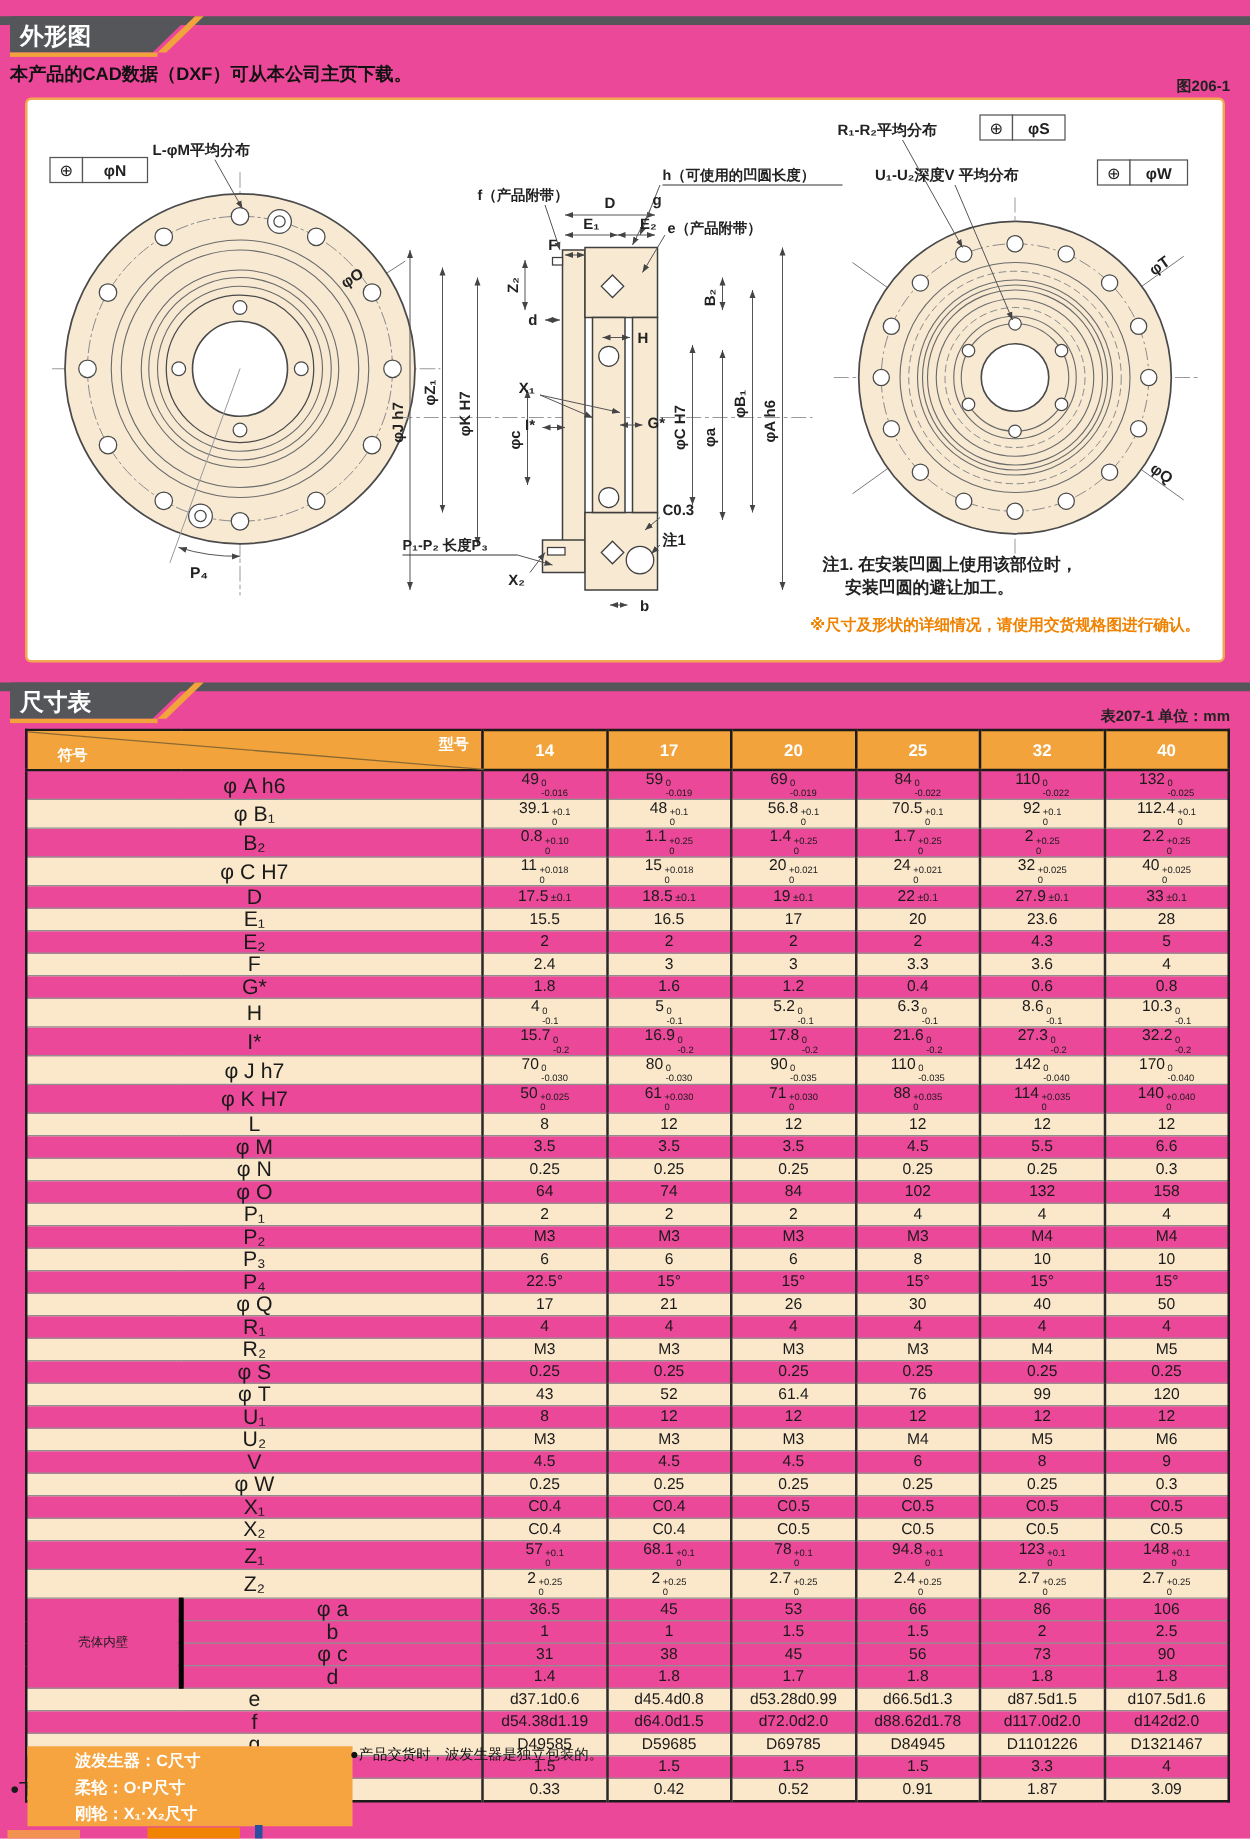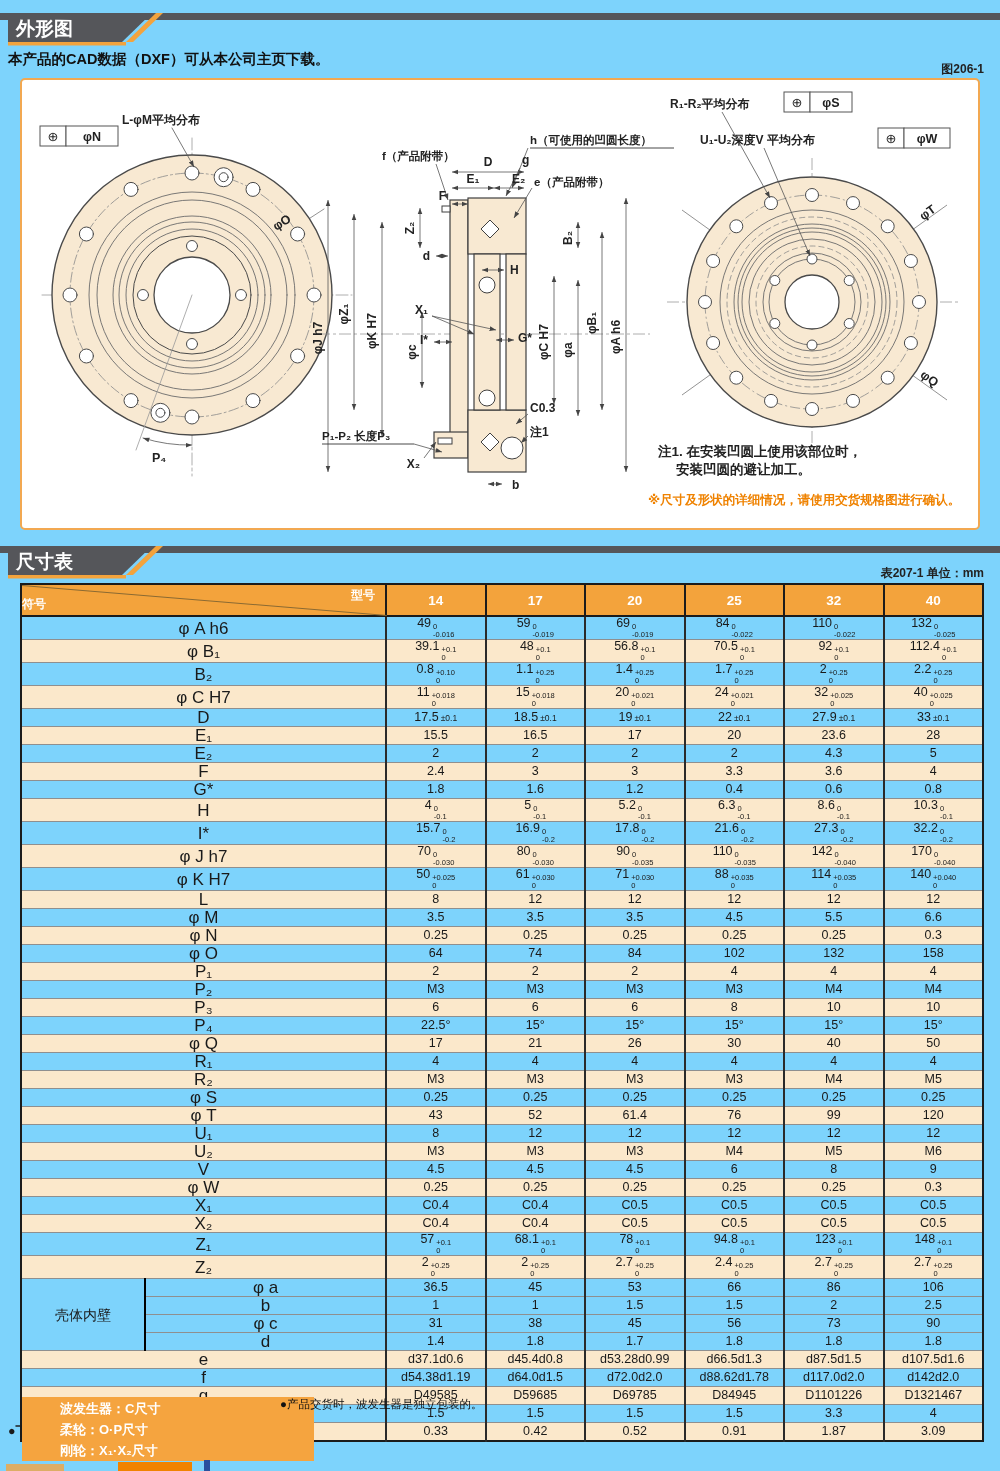--- a/index.html
+++ b/index.html
@@ -1,17 +1,17 @@
 <!DOCTYPE html>
 <html><head>
 <meta charset="utf-8">
 <style>
   html,body{margin:0;padding:0;background:#fff;}
   body{font-family:"Liberation Sans","DejaVu Sans",sans-serif;color:#1a1a1a;}
-  #page{position:relative;width:1000px;height:1471px;background:#7dd3fc;overflow:hidden;}
+  #page{position:relative;width:1000px;height:1471px;background:#ec4899;overflow:hidden;}
 
   .caption{position:absolute;font-size:12px;font-weight:bold;color:#222;}
   #cad-note{position:absolute;top:50px;left:8px;font-size:14.5px;font-weight:bold;color:#111;}
   #fig-ref{top:61px;right:16px;}
   #tbl-ref{top:565px;right:16px;font-size:12px;}
 
   #drawing-box{position:absolute;top:78px;left:20px;width:956px;height:448px;
     border:2px solid #f2a851;border-radius:5px;background:#fff;}
 
   
@@ -19,34 +19,34 @@
     table-layout:fixed;font-size:12.5px;border:2px solid #1b1b1b;padding-left:11px;}
   #dim-table col.c-group{width:124px;}
   #dim-table col.c-label{width:241px;}
   #dim-table col.c-data{width:99.5px;}
   #dim-table thead th{background:#f3a33c;color:#fff;height:30px;font-size:13.5px;
     font-weight:bold;border-left:2px solid #1b1b1b;border-bottom:2px solid #1b1b1b;padding:0;}
   #dim-table thead th.corner{position:relative;border-left:none;}
   #corner-diag{position:absolute;top:0;left:0;width:366px;height:1px;background:#8a6a33;
     transform-origin:0 0;transform:rotate(4.7deg);}
   .corner-top{position:absolute;top:2px;right:10px;font-size:12px;}
-  .corner-bottom{position:absolute;bottom:2px;left:0;font-size:12px;}
+  .corner-bottom{position:absolute;bottom:2px;left:24px;font-size:12px;}
   #dim-table td{height:16.6px;padding:0;text-align:center;vertical-align:middle;
     border-top:1px solid #8f8f8f;line-height:1;}
   #dim-table td.data{border-left:2px solid #2a2a2a;}
   #dim-table td.lab{border-right:2px solid #2a2a2a;font-size:17px;}
-  #dim-table td.group{border-right:2px solid #000000;font-size:14px;}
+  #dim-table td.group{border-right:4px solid #000000;font-size:10px;}
   #dim-table tr.shade td{background:#fbe8cb;}
   .tol{display:inline-flex;flex-direction:column;justify-content:center;font-size:7.5px;
     line-height:8px;vertical-align:-2px;margin-left:2px;text-align:left;font-weight:normal;}
   .pm{font-size:8.5px;margin-left:2px;}
 
   
   #foot-lead{position:absolute;top:1379px;left:8px;font-size:12.5px;font-weight:bold;margin-top:44px;}
-  #legend-box{position:absolute;top:1397px;left:22px;width:292px;height:64px;background:#f5a43f;
+  #legend-box{position:absolute;top:1397px;left:22px;width:260px;height:64px;background:#f5a43f;
     color:#fff;font-weight:bold;font-size:13px;line-height:21px;padding-left:38px;box-sizing:border-box;
     display:flex;flex-direction:column;justify-content:center;}
   #bullets{position:absolute;top:1394px;left:280px;width:716px;font-size:11.5px;line-height:21.5px;color:#111;}
   #logo-crop{position:absolute;top:1460px;left:0;width:220px;height:11px;}
   #logo-crop .b1{position:absolute;left:6px;top:4px;width:58px;height:7px;background:#f5a43f;opacity:.8;}
   #logo-crop .b2{position:absolute;left:118px;top:2px;width:74px;height:9px;background:#f08300;}
   #logo-crop .b3{position:absolute;left:204px;top:0;width:6px;height:11px;background:#2a4f9e;}
 
   svg text{font-family:"Liberation Sans","DejaVu Sans",sans-serif;}
 </style>

